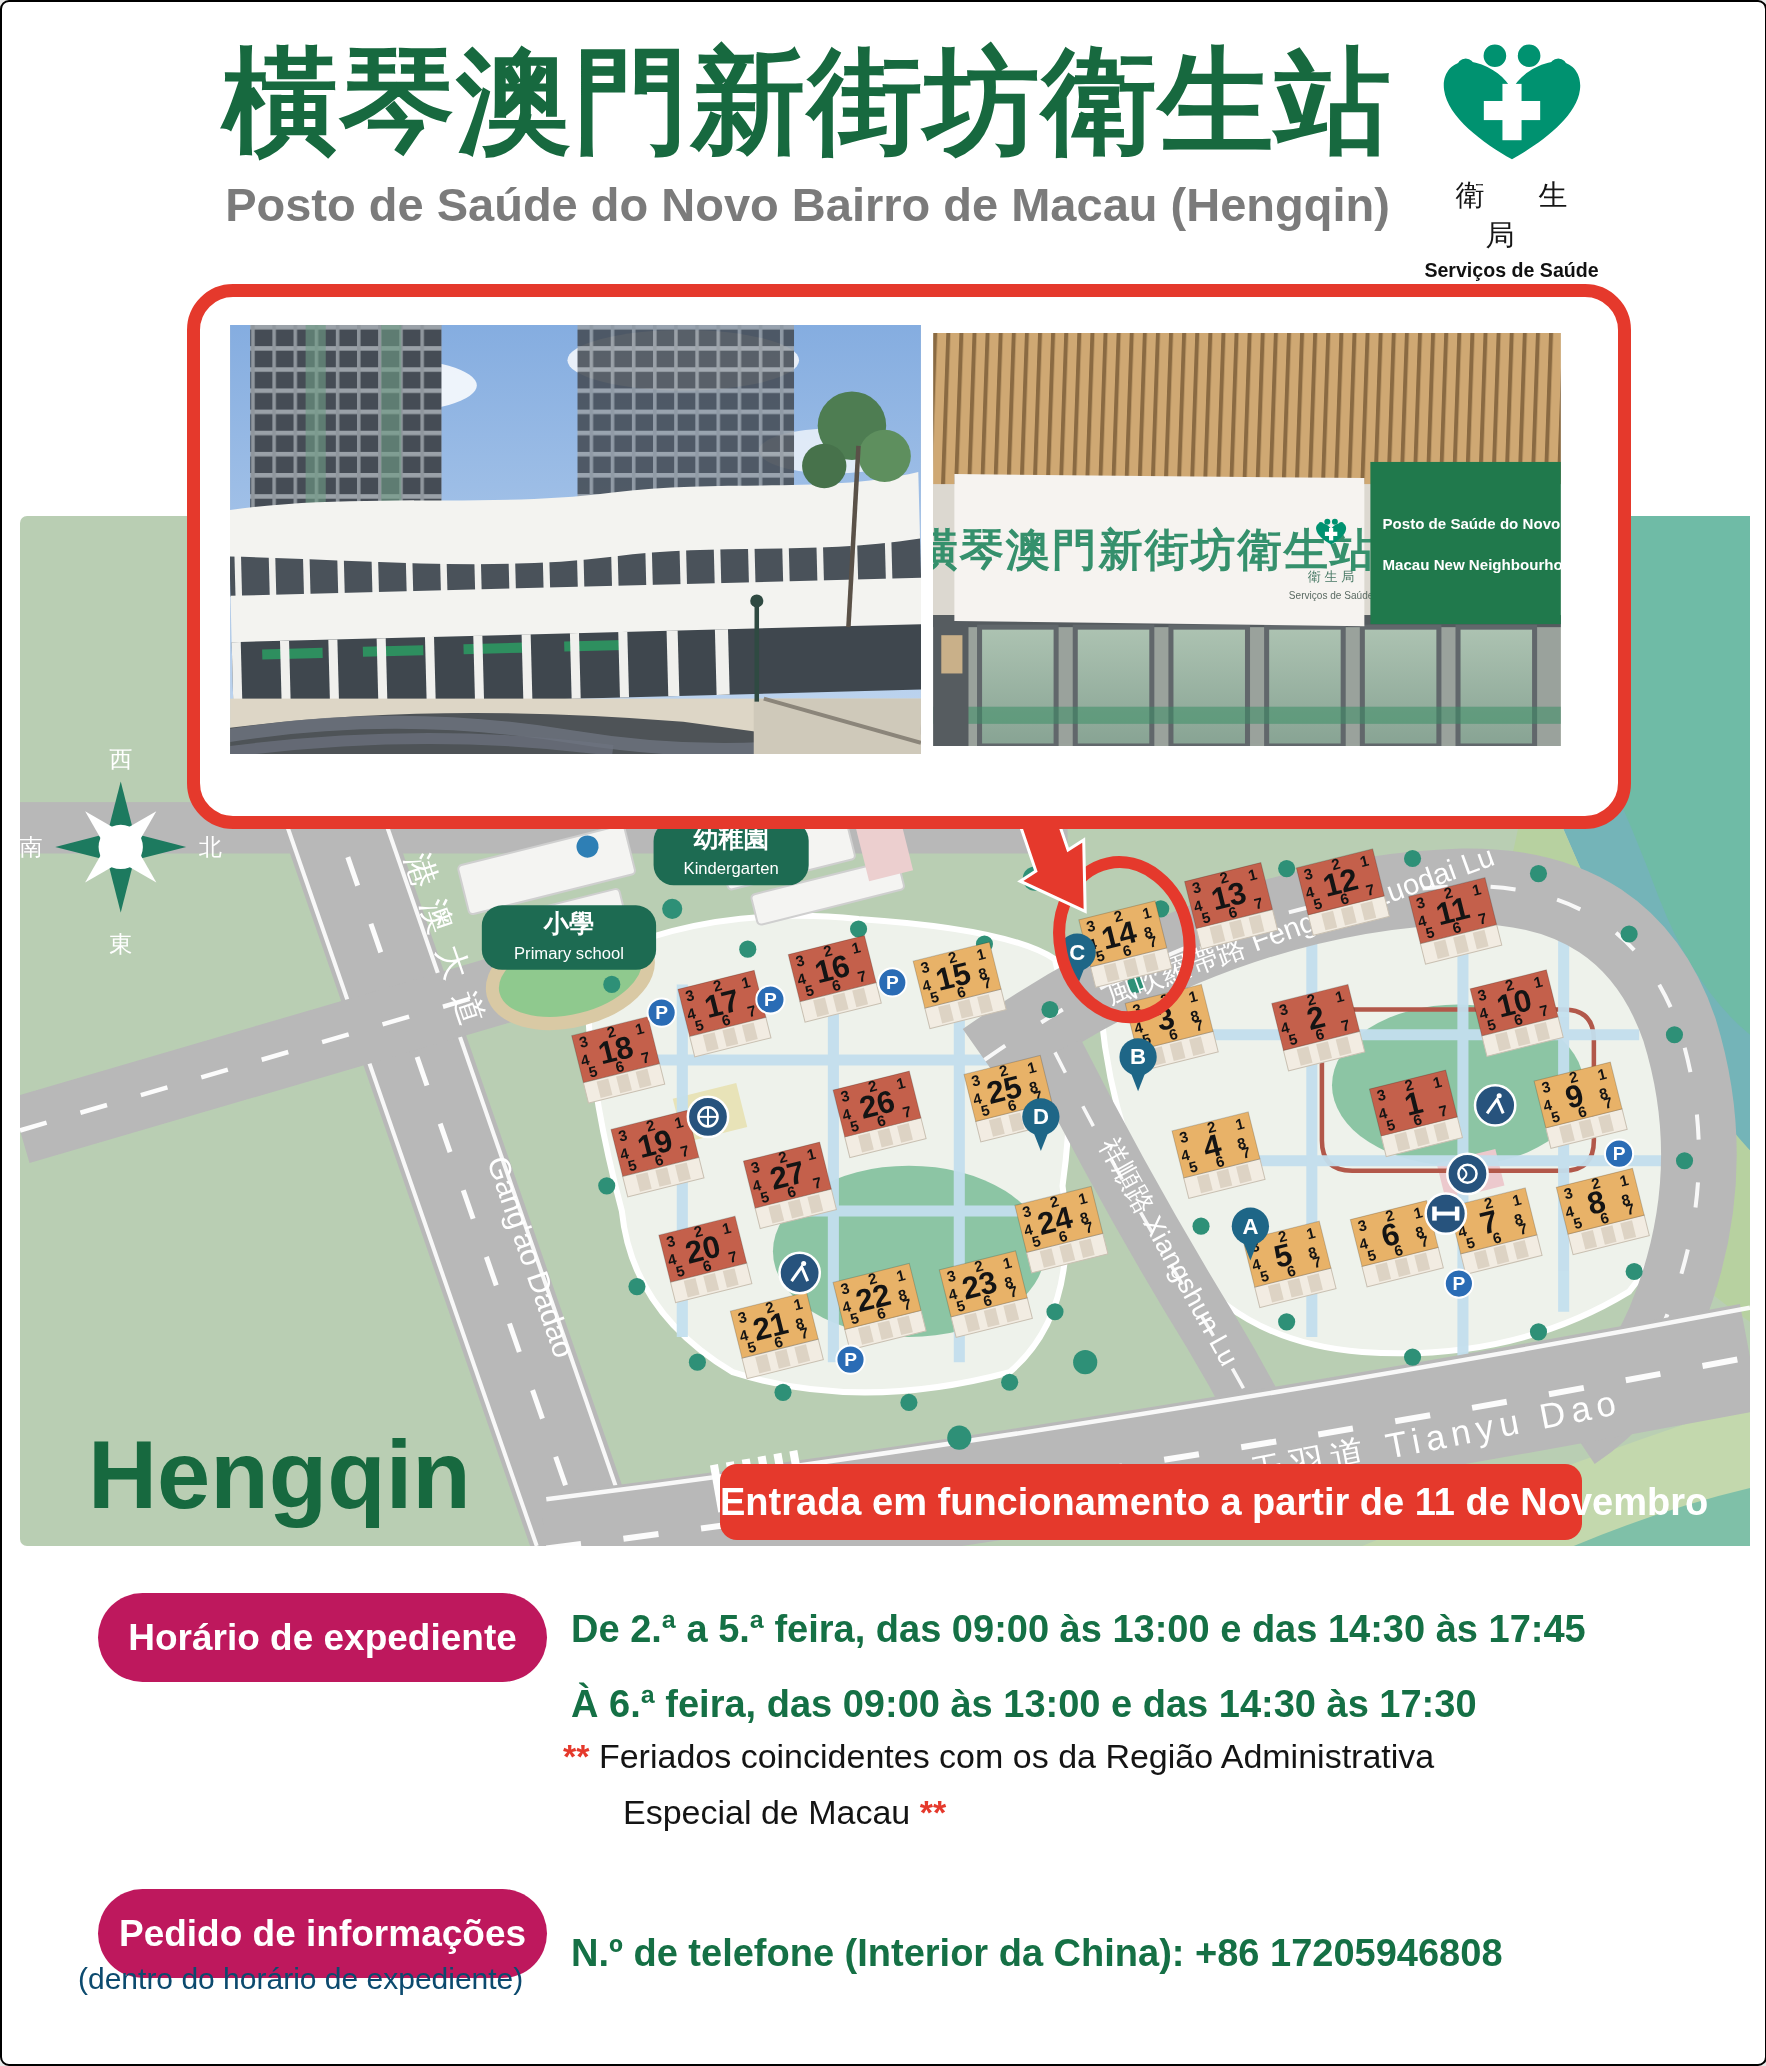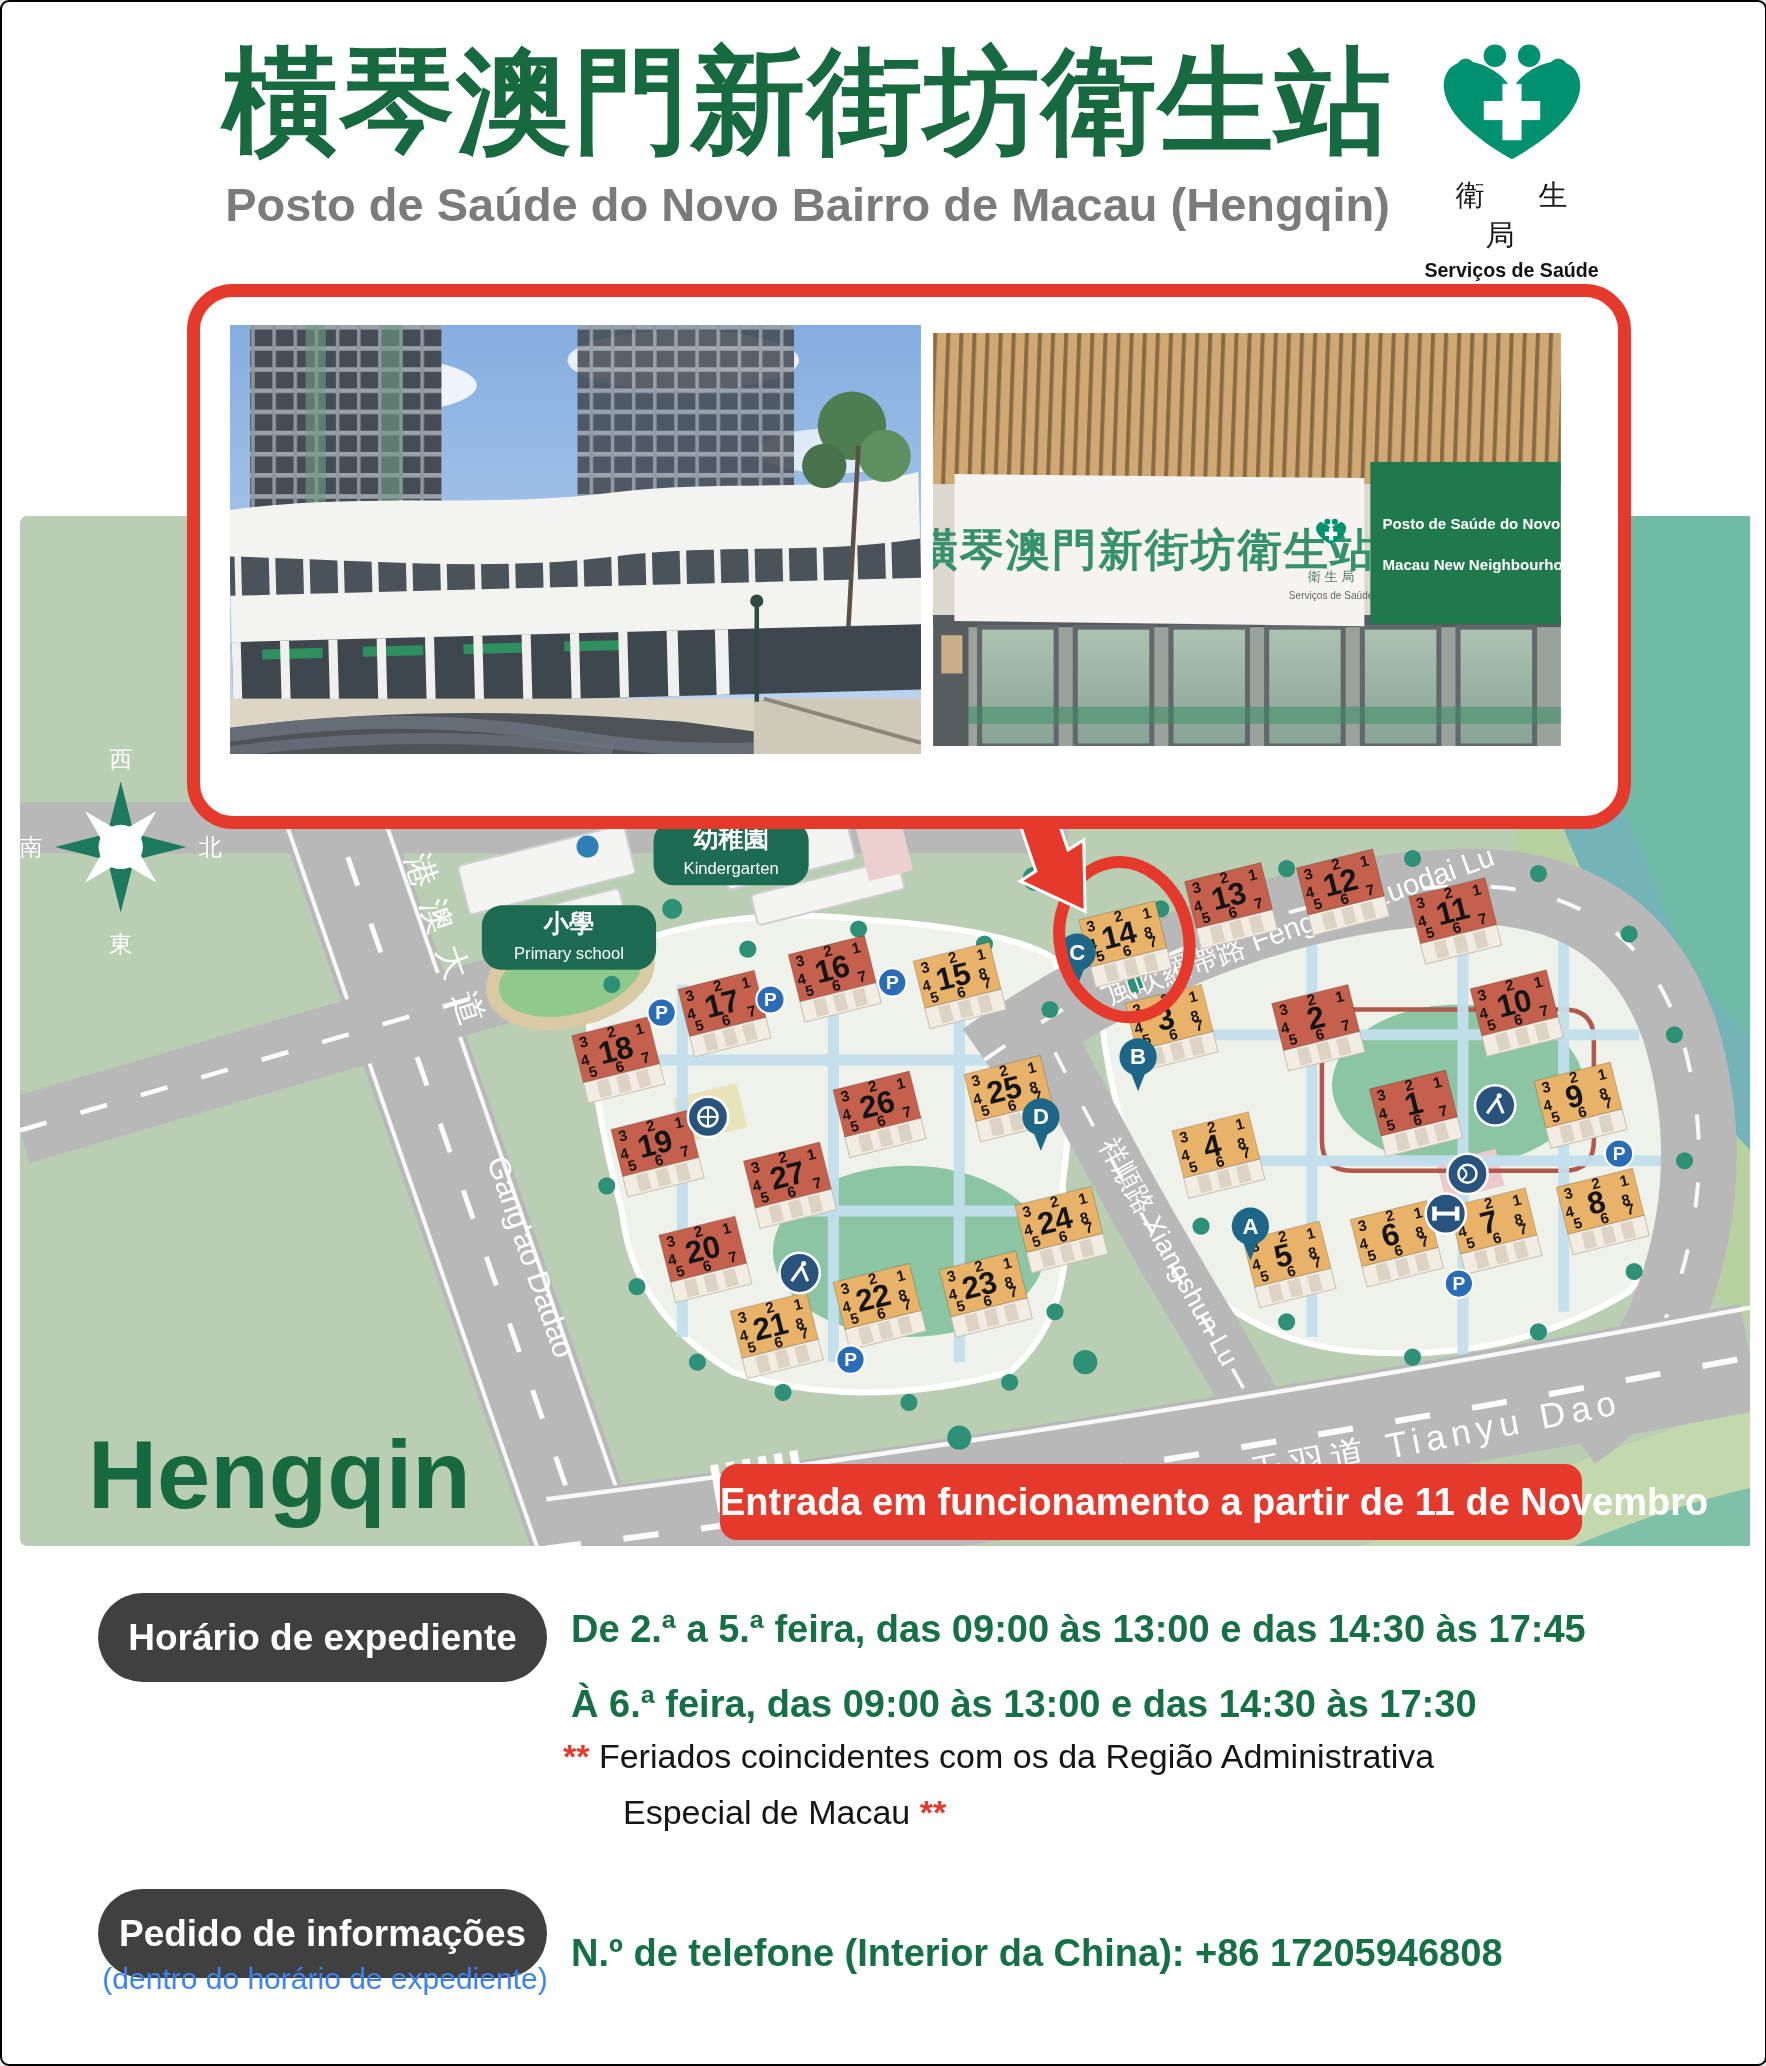--- a/index.html
+++ b/index.html
@@ -13,26 +13,26 @@
   .logo{left:1391px;top:35px;width:237px;text-align:center;}
   .logo .zh{font-size:29px;color:#161616;letter-spacing:23px;text-indent:23px;margin-top:2px;}
   .logo .pt{font-size:19.6px;font-weight:bold;color:#111;margin-top:3px;}
   #map{position:absolute;left:17.6px;top:514px;z-index:1;}
   .photo-box{left:185px;top:282px;width:1418px;height:519px;border:13px solid #e5392c;
              border-radius:46px;background:#fff;z-index:3;}
   .photo{position:absolute;overflow:hidden;background:#dcd8d0;}
   .banner{left:718px;top:1462px;width:862px;height:76px;background:#e5392c;border-radius:17px;
           color:#fff;font-weight:bold;font-size:38px;line-height:76px;text-align:center;z-index:4;
           white-space:nowrap;}
-  .pill{background:#404040;border-radius:45px;color:#fff;font-weight:bold;text-align:center;
+  .pill{background:#be185d;border-radius:45px;color:#fff;font-weight:bold;text-align:center;
         font-size:37px;height:89px;line-height:89px;left:96px;width:449px;z-index:2;}
   .gline{color:#157045;font-weight:bold;font-size:38px;white-space:nowrap;left:569px;z-index:2;}
   .note{color:#141414;font-size:34px;white-space:nowrap;z-index:2;}
   .red{color:#e5392c;font-weight:bold;}
-  .dentro{left:76px;top:1960px;width:494px;text-align:center;font-size:30px;color:#3b82f6;z-index:2;}
+  .dentro{left:76px;top:1960px;width:494px;font-size:30px;color:#0c4a6e;z-index:2;}
   svg text{font-family:"Liberation Sans",sans-serif;}
 </style>
 </head>
 <body>
 
 <div class="poster">
 
   <svg id="map" width="1730" height="1030" viewBox="35 1020 3435 2045">
 
     <rect x="35" y="1020" width="3435" height="2045" rx="14" fill="#b9ceb3"></rect>

